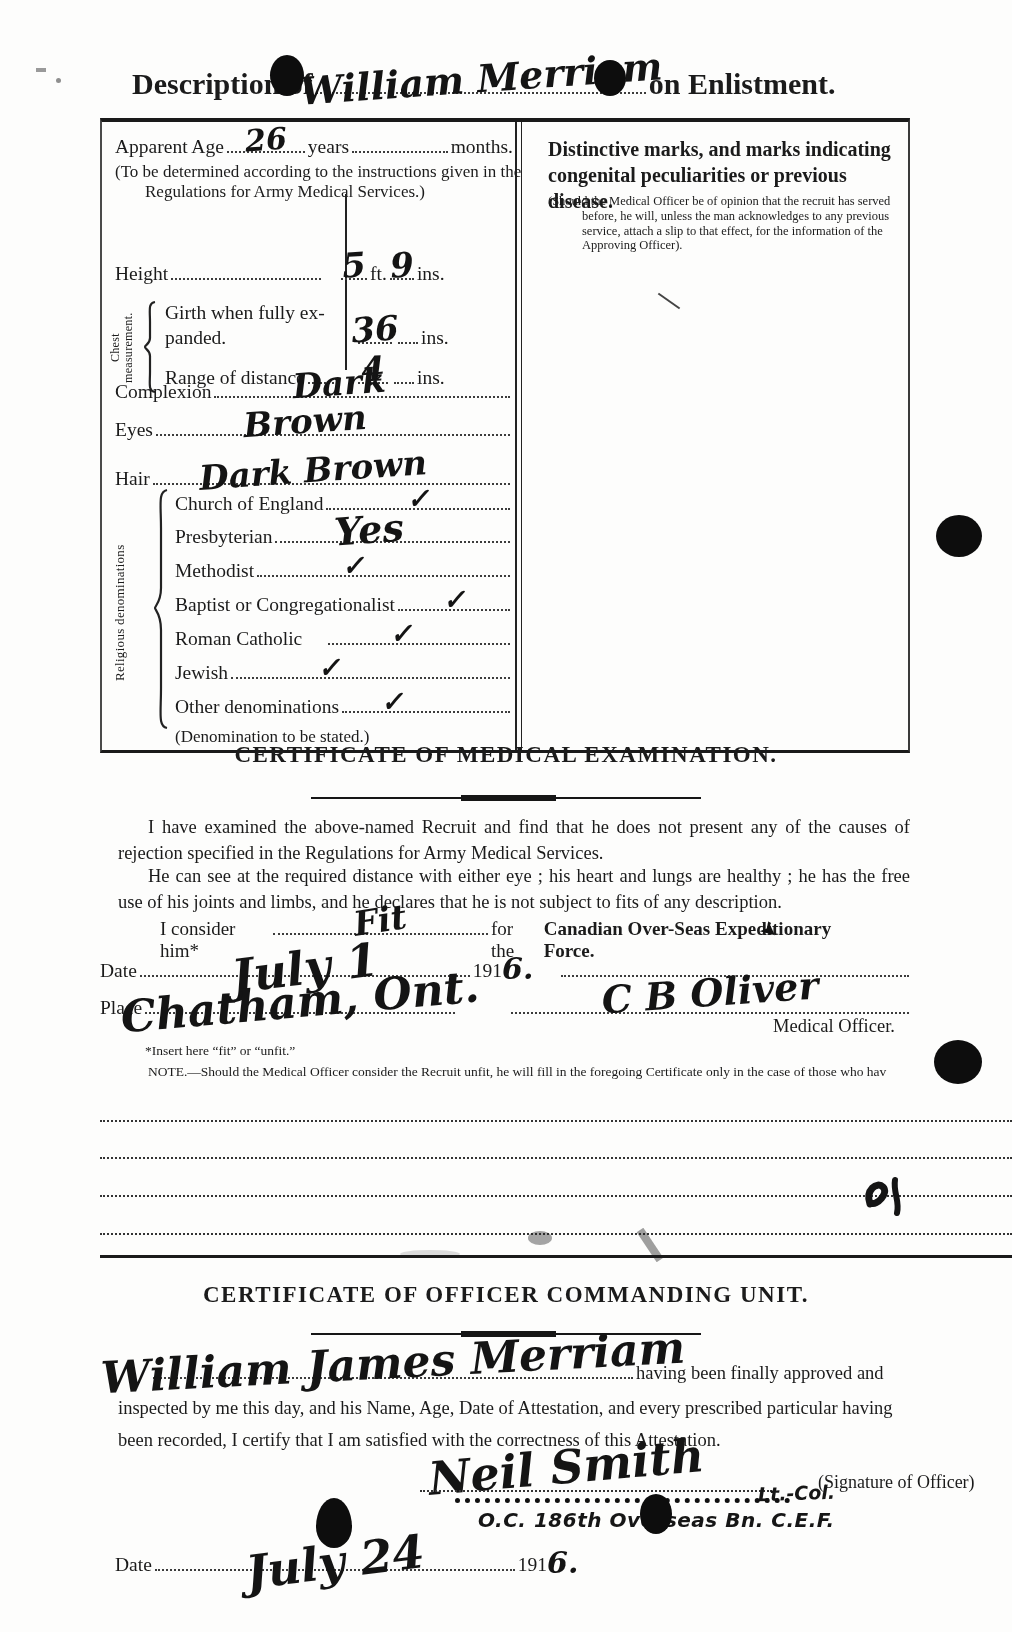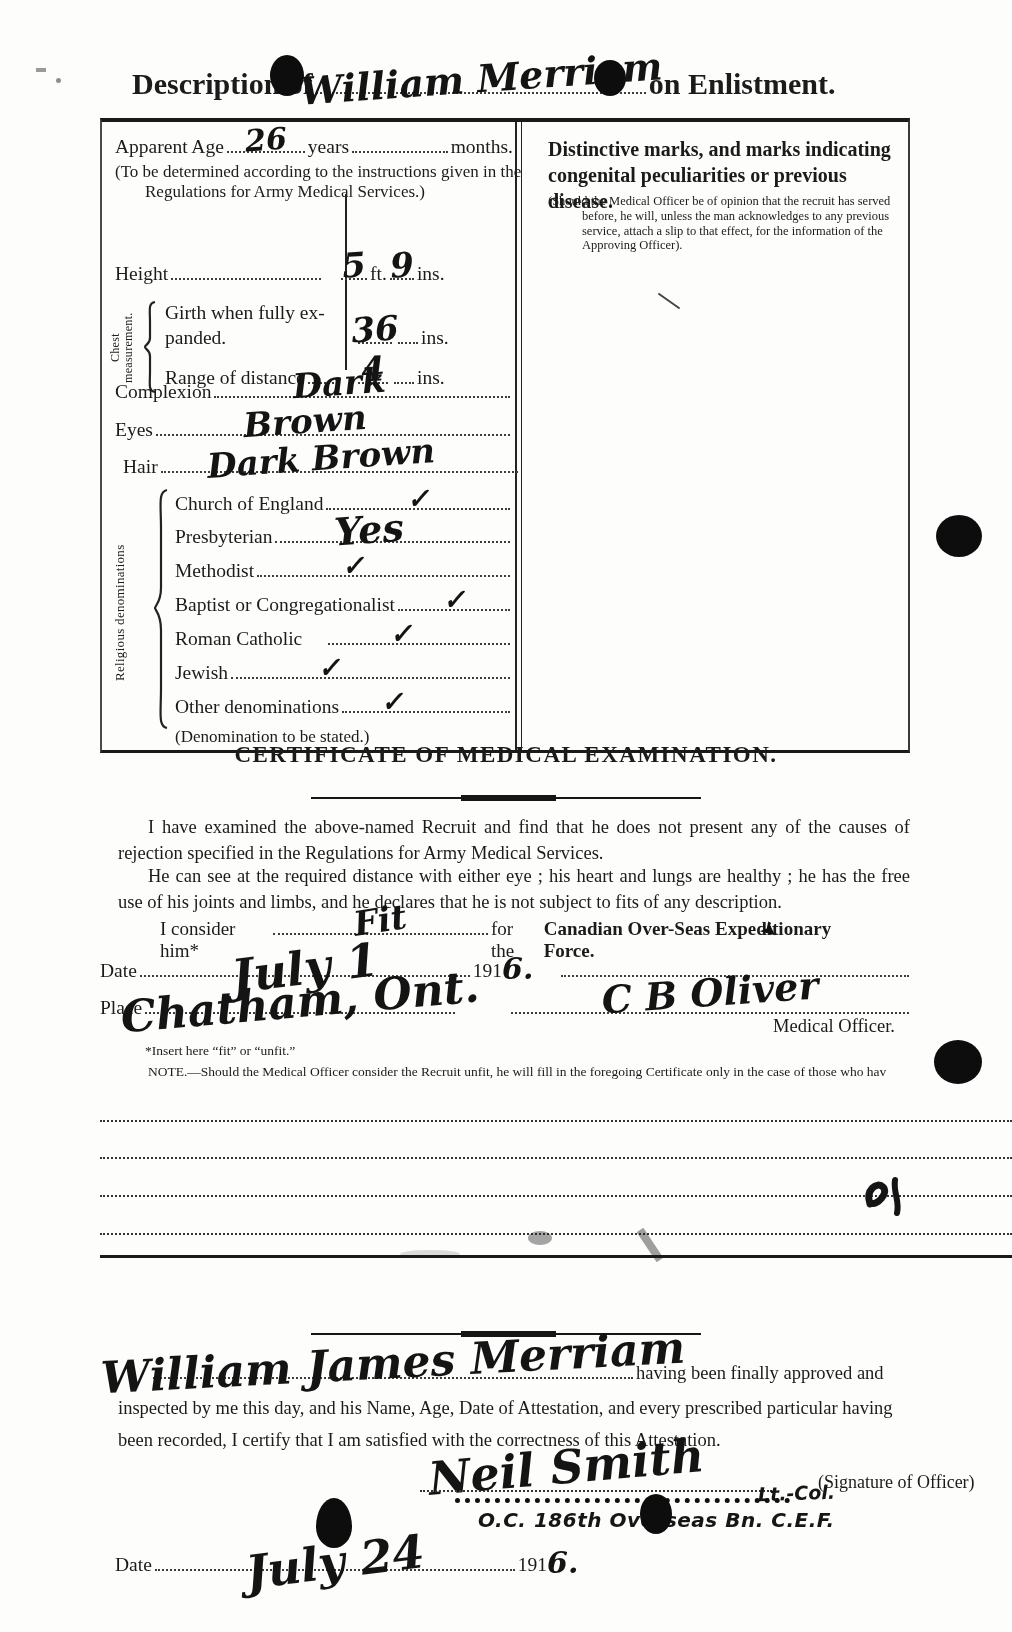--- a/index.html
+++ b/index.html
@@ -112,21 +112,21 @@
         <span class="leader">
             <span class="hand h34" style="left:42%;">Dark</span>
           </span>
       </div>
       <div class="abs row lbl" style="top:292px;width:100%;">
         <span>Eyes</span>
         <span class="leader">
             <span class="hand h34" style="left:42%;">Brown</span>
           </span>
       </div>
-      <div class="abs row lbl" style="top:329px;width:100%;margin-left:8px;">
+      <div class="abs row lbl" style="top:341px;width:100%;">
         <span>Hair</span>
         <span class="leader">
             <span class="hand h34" style="left:45%;">Dark Brown</span>
           </span>
       </div>
 
       <div class="abs" style="top:364px;left:0;width:398px;height:252px;">
         <div class="abs vlab" style="left:-2px;top:36px;height:182px;width:38px;font-size:13px;">Religious denominations</div>
         <svg class="abs" style="left:38px;top:2px;" width="18" height="242" viewBox="0 0 18 242">
           <path d="M14 2 C5 4 8 16 8 40 L8 100 C8 114 2 118 2 120 C2 122 8 126 8 142 L8 200 C8 226 5 238 14 240" fill="none" stroke="#222" stroke-width="2.2"></path>
@@ -247,20 +247,21 @@
   </svg>
 
   <svg class="abs smudge" style="left:390px;top:1228px;" width="340" height="34" viewBox="0 0 340 34">
     <ellipse cx="40" cy="26" rx="30" ry="4" fill="#777" opacity=".5"></ellipse>
     <ellipse cx="150" cy="10" rx="12" ry="7" fill="#222" opacity=".8"></ellipse>
     <path d="M250 2 L270 32" stroke="#222" stroke-width="8" opacity=".85"></path>
   </svg>
 
   <div class="abs" style="top:1255px;left:100px;width:912px;height:3px;background:#1a1a1a;"></div>
 
+  <div class="abs bighead" style="top:1282px;">CERTIFICATE OF OFFICER COMMANDING UNIT.</div>
   <div class="abs divider" style="top:1330px;left:50%;transform:translateX(-50%);width:390px;">
     <div class="thin"></div>
       <div class="thick"></div>
   </div>
 
   <div class="abs row" style="top:1358px;left:150px;width:760px;font-size:18.5px;">
     <span class="leader fix" style="width:480px;">
       <span class="hand h44" style="bottom:-8px;transform:translateX(-50%) rotate(-3deg);">William James Merriam</span>
     </span>
     <span>having been finally approved and</span>

